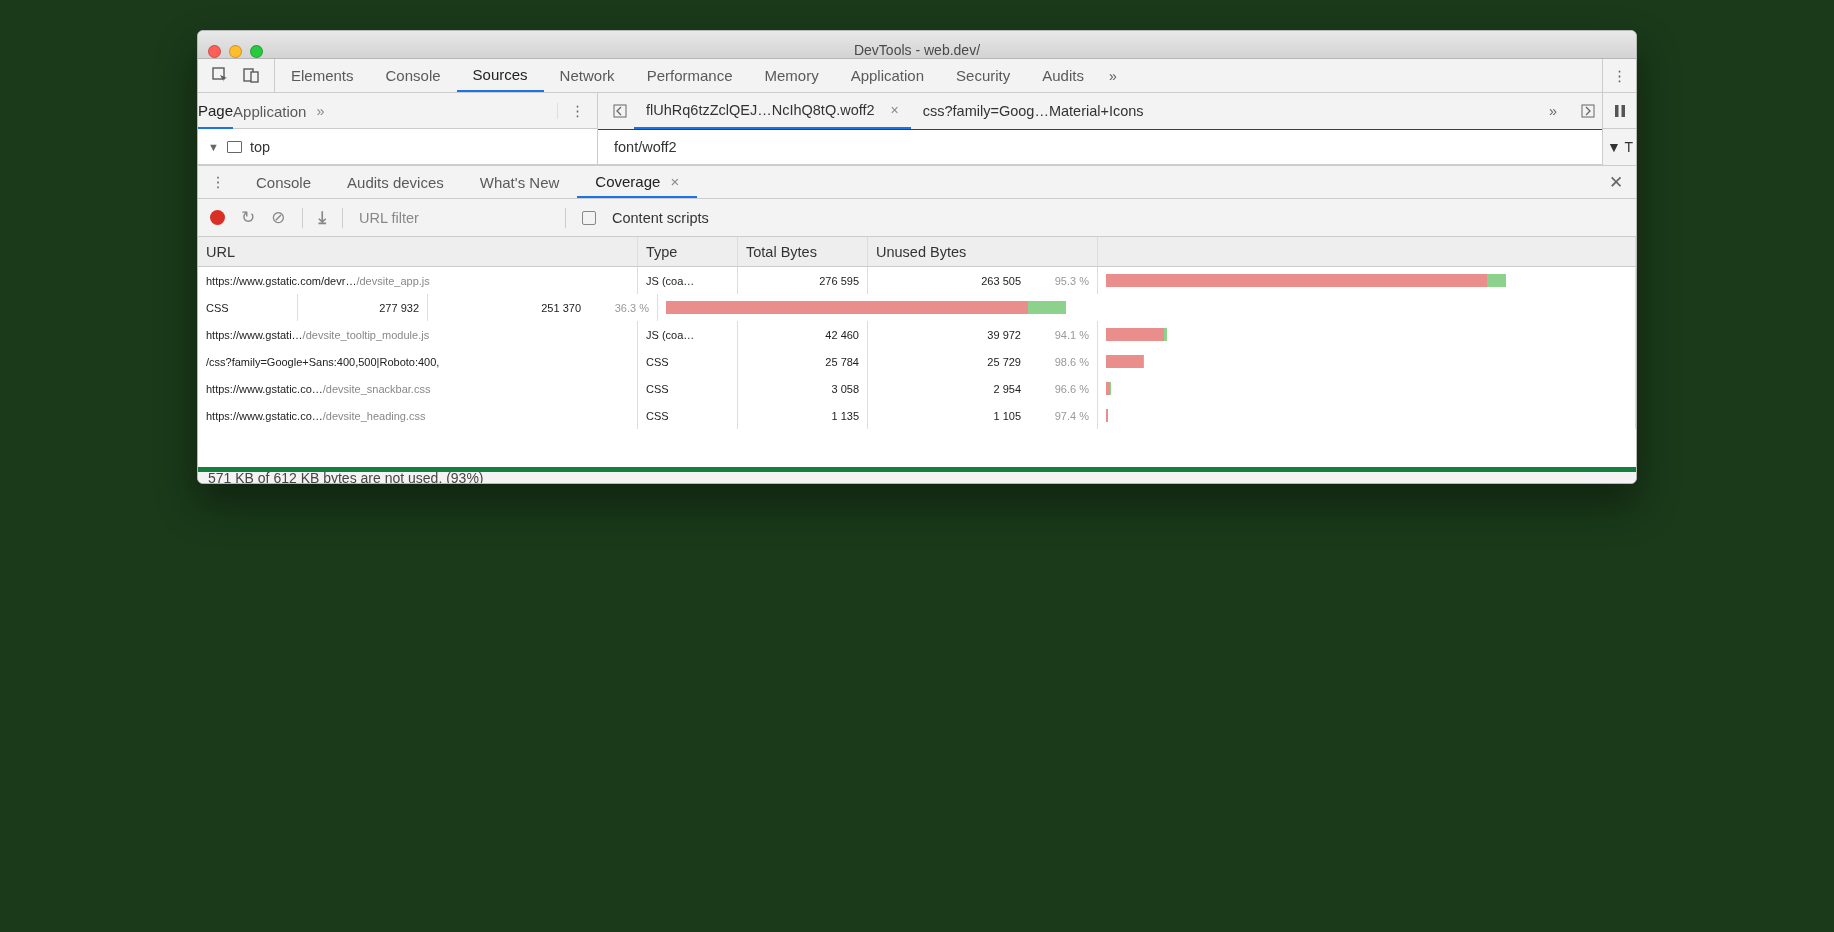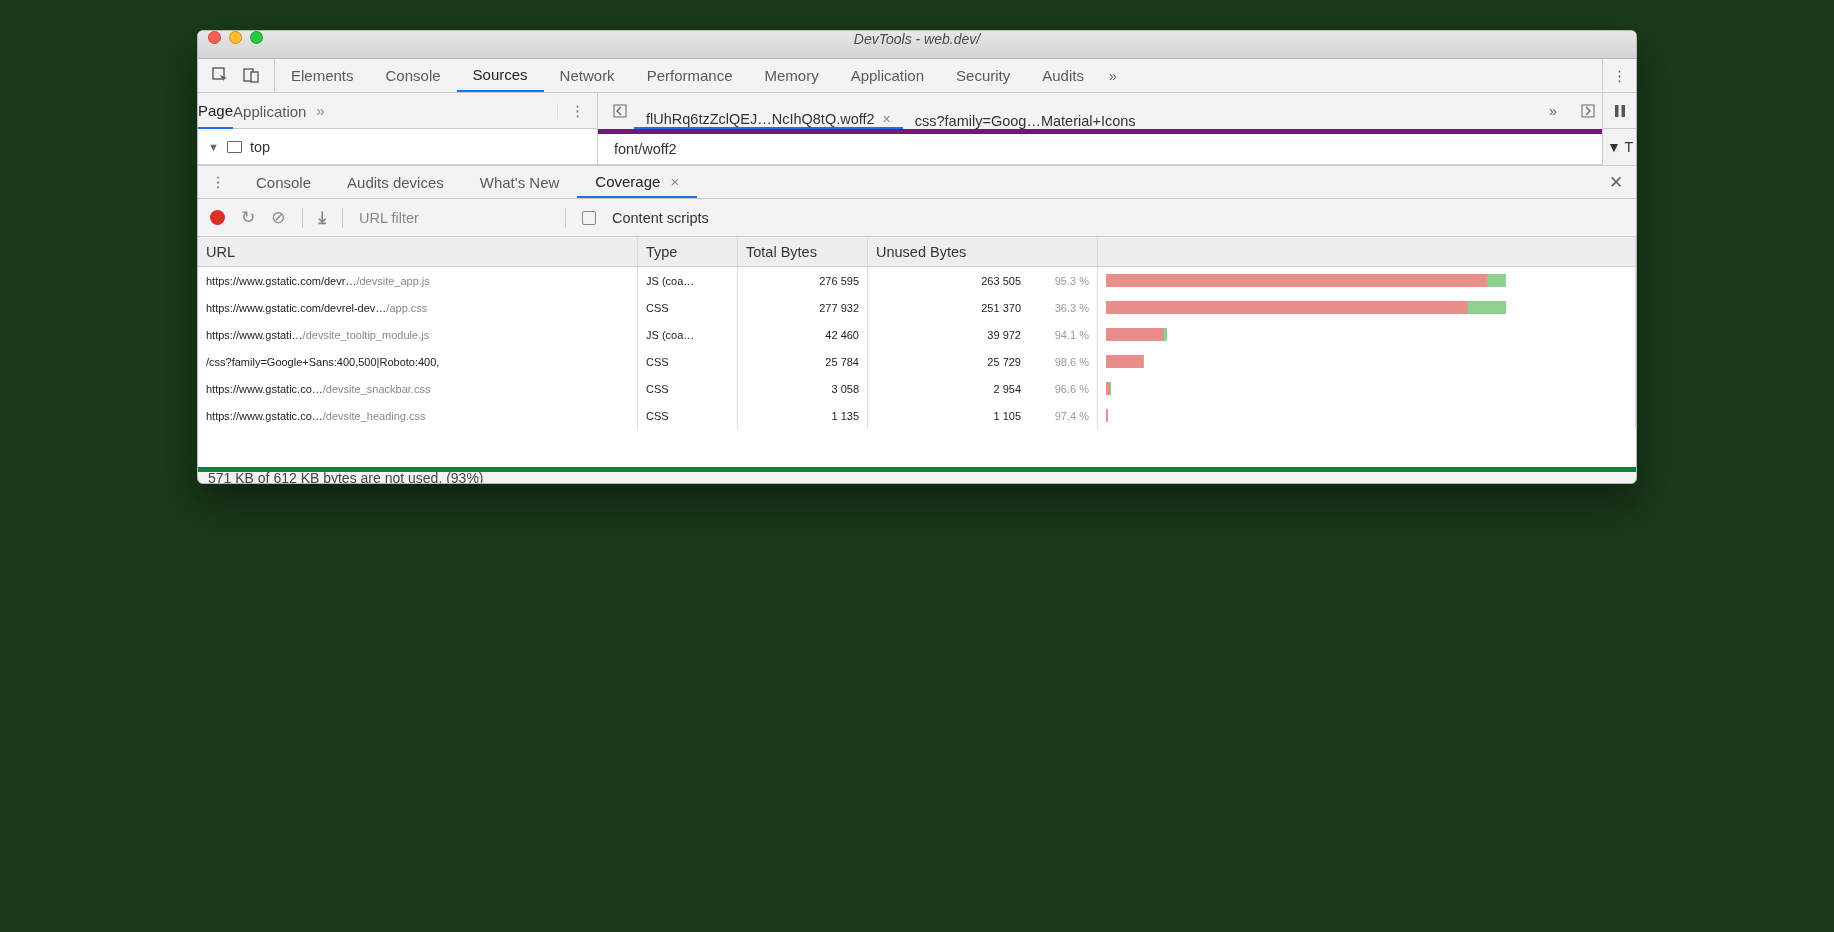--- a/index.html
+++ b/index.html
@@ -16,21 +16,21 @@
   background: #fff;
   border-radius: 6px;
   box-shadow: 0 20px 40px rgba(0,0,0,0.4);
   overflow: hidden;
   border: 1px solid #b8b8b8;
 }
 .titlebar {
   height: 28px;
   background: linear-gradient(#e8e8e8,#d3d3d3);
   border-bottom: 1px solid #b6b6b6;
-  display: flex; align-items: flex-start; position: relative; font-style: italic;
+  display: flex; align-items: flex-end; position: relative;
 }
 .traffic { display: flex; gap: 8px; padding-left: 10px; position: absolute; left: 0;}
 .dot { width: 13px; height: 13px; border-radius: 50%; border: 0.5px solid rgba(0,0,0,0.2);}
 .dot.r{background:#ff5f57}.dot.y{background:#febc2e}.dot.g{background:#28c840}
 .titletext { flex: 1; text-align: center; font-size: 14px; color: #4a4a4a;}
 .toptabs {
   height: 34px; border-bottom: 1px solid #ccc;
   display: flex; align-items: stretch; background:#f3f3f3;
 }
 .toptabs .icongroup{display:flex;align-items:center;gap:14px;padding:0 14px;border-right:1px solid #ccc;color:#5a5a5a}
@@ -47,25 +47,25 @@
 .leftpane .ltab.active{color:#222;border-bottom:2px solid #1a73e8}
 .leftpane .chev{width:28px;display:flex;align-items:center;justify-content:center;color:#888}
 .leftpane .dotsv{margin-left:auto;width:40px;display:flex;align-items:center;justify-content:center;color:#666;border-left:1px solid #ddd}
 .treerow{height:36px;display:flex;align-items:center;padding-left:10px;gap:8px;border-bottom:1px solid #ccc;background:#fff}
 .treerow .tri{font-size:11px;color:#666}
 .treerow .frame{width:15px;height:12px;border:1.5px solid #666;border-radius:1px}
 
 .midpane{flex:1;display:flex;flex-direction:column}
 .filetabs{height:36px;display:flex;align-items:stretch;background:#f3f3f3;border-bottom:0}
 .filetabs .navbtn{width:28px;display:flex;align-items:center;justify-content:center;color:#666;font-size:14px;margin-left:8px}
-.filetabs .ftab{padding:0 12px;display:flex;align-items:flex-end;gap:8px;color:#333;font-size:14.5px}
+.filetabs .ftab{padding:0 12px;display:flex;align-items:center;gap:16px;color:#333;font-size:14.5px}
 .filetabs .ftab.active{border-bottom:2px solid #1a73e8}
 .filetabs .ftab .close{color:#888;font-size:14px}
 .filetabs .spacer{flex:1}
-.contentrow{height:36px;display:flex;align-items:center;border-top:5px solid #701a75;border-bottom:1px solid #ccc;padding-left:16px;color:#333;background:#fff}
+.contentrow{height:36px;display:flex;align-items:center;border-top:1px solid #701a75;border-bottom:1px solid #ccc;padding-left:16px;color:#333;background:#fff}
 
 .rightpane{width:34px;border-left:1px solid #ccc;background:#f3f3f3}
 .rightpane .pause{height:36px;display:flex;align-items:center;justify-content:center;color:#555;font-size:14px;border-bottom:1px solid #ccc}
 .rightpane .th{height:36px;display:flex;align-items:center;justify-content:flex-start;padding-left:4px;color:#333;font-size:14px;overflow:hidden;white-space:nowrap}
 
 .drawertabs{height:34px;display:flex;align-items:stretch;background:#f3f3f3;border-bottom:1px solid #ccc;border-top:1px solid #ccc}
 .drawertabs .dotsv{width:40px;display:flex;align-items:center;justify-content:center;color:#666}
 .drawertabs .dtab{padding:0 18px;display:flex;align-items:center;gap:6px;color:#5a5a5a;font-size:15px}
 .drawertabs .dtab.active{color:#222;border-bottom:2px solid #1a73e8}
 .drawertabs .spacer{flex:1}
@@ -267,24 +267,20 @@
           <span class="pct">95.3 %</span>
         </div>
         <div class="td col-vis">
           <div class="bar">
             <div class="unused" style="width: 381.2px;"></div>
             <div class="used" style="width: 18.8px;"></div>
           </div>
         </div>
       </div>
       <div class="trow">
-        <div class="td col-url">
-          <span>https://www.gstatic.com/devrel-dev…</span>
-          <span class="url-gray"> /app.css</span>
-        </div>
         <div class="td col-type">CSS</div>
         <div class="td col-total">277 932</div>
         <div class="td col-unused">
           <span>251 370</span>
           <span class="pct">36.3 %</span>
         </div>
         <div class="td col-vis">
           <div class="bar">
             <div class="unused" style="width: 361.6px;"></div>
             <div class="used" style="width: 38.4px;"></div>

